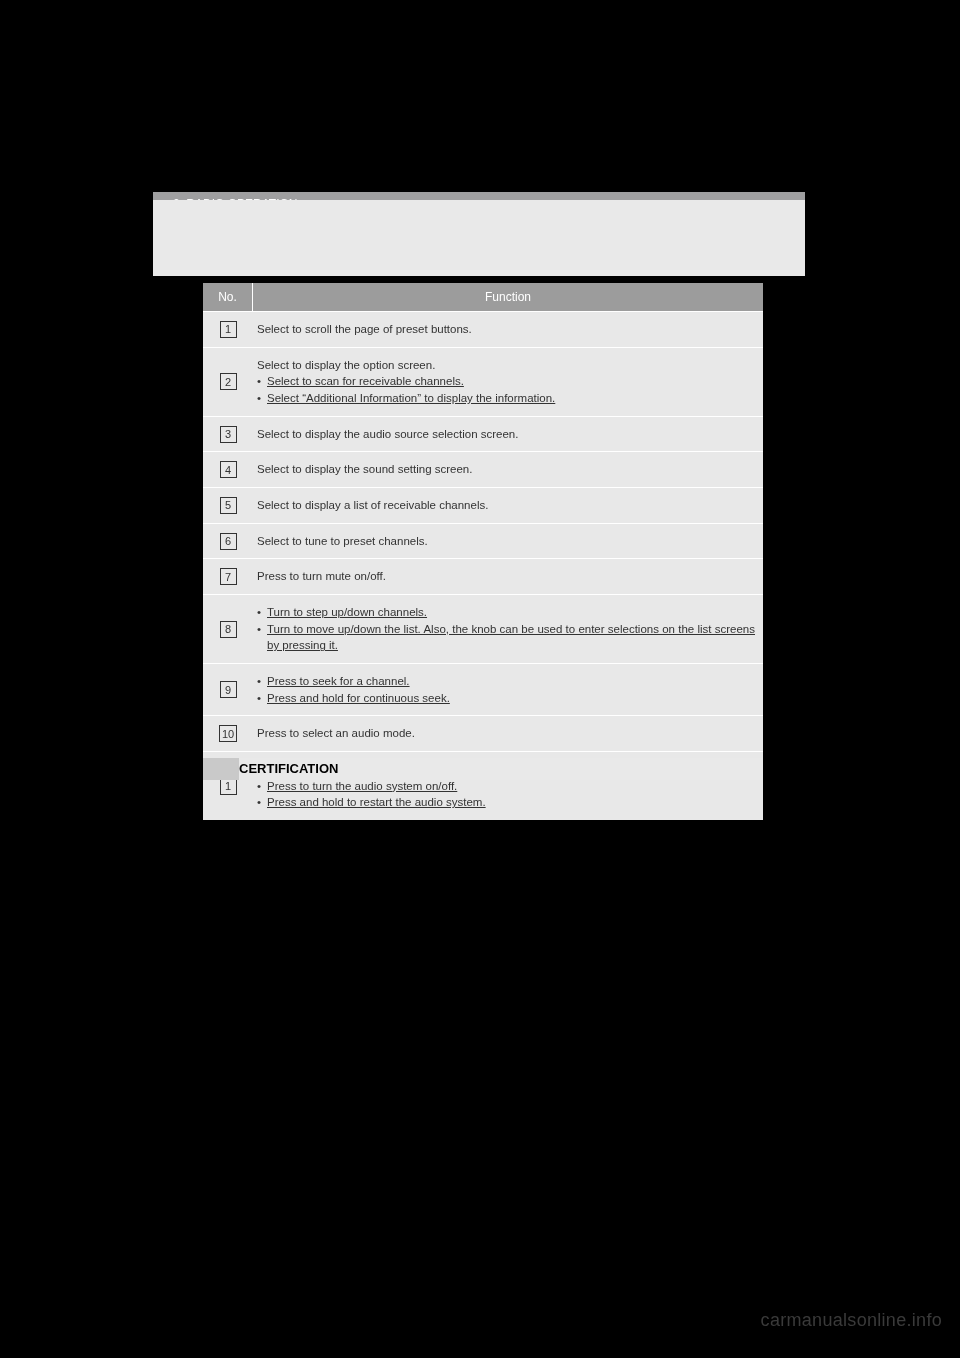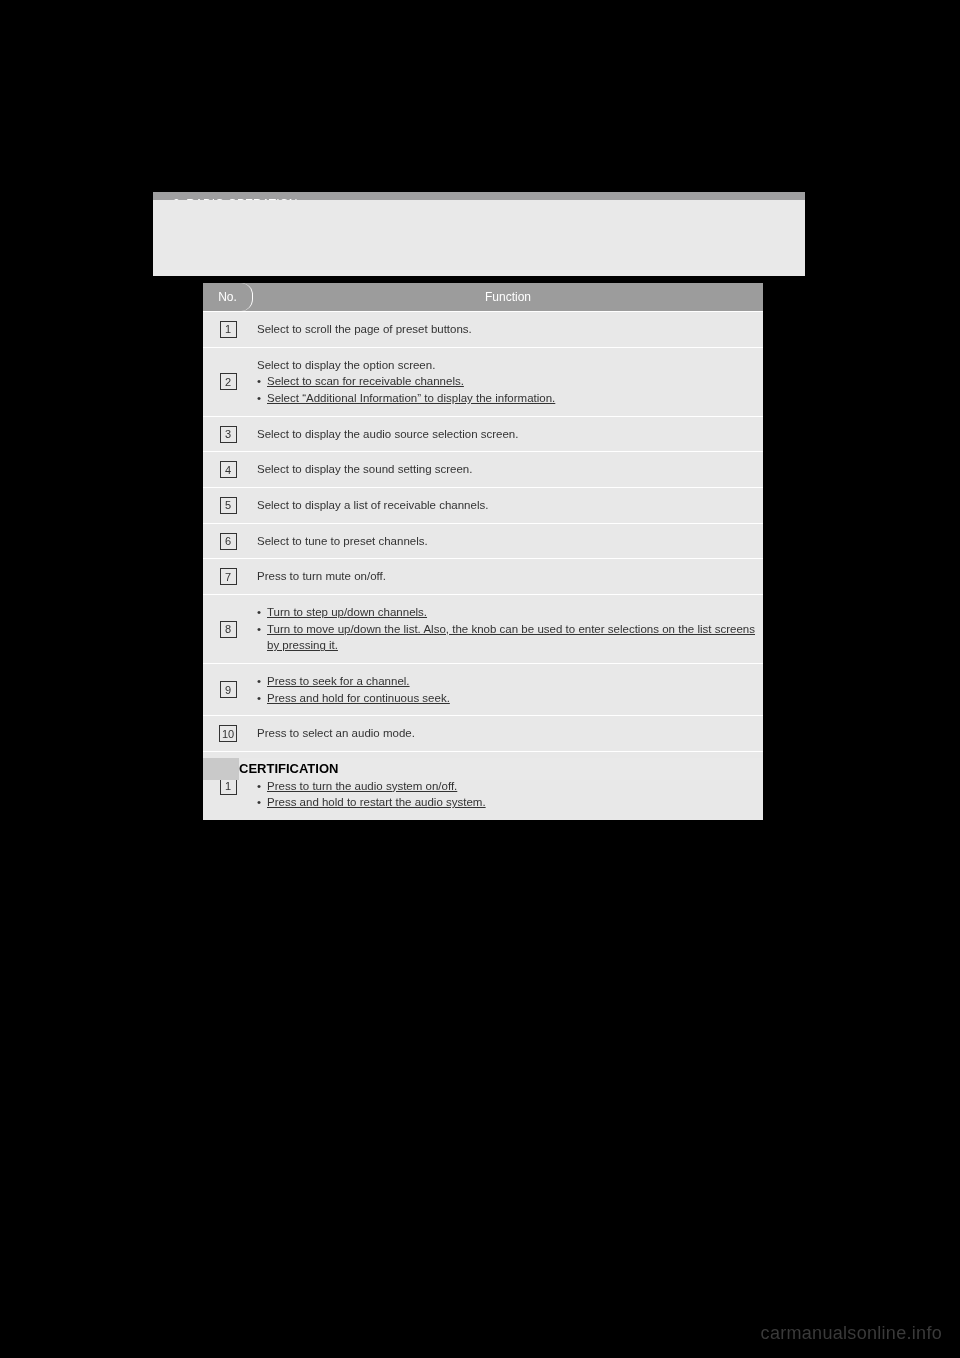--- a/index.html
+++ b/index.html
@@ -43,21 +43,20 @@
     display: flex;
     background: #9c9c9c;
     color: #fff;
     font-size: 12px;
   }
   .th-no {
     width: 50px;
     text-align: center;
     padding: 7px 0;
     border-right: 1px solid #fff;
-    border-radius: 12px;
   }
   .th-func {
     flex: 1;
     text-align: center;
     padding: 7px 0;
   }
   .trow {
     display: flex;
     align-items: center;
     border-top: 1px solid #fff;
@@ -119,21 +118,21 @@
     background: #e9e9e9;
     color: #000;
     font-weight: bold;
     font-size: 13px;
     line-height: 22px;
     padding-left: 0;
   }
   .watermark {
     position: absolute;
     right: 18px;
-    bottom: 14px;
+    bottom: 27px;
     color: #3a3a3a;
     font-size: 18px;
     font-family: Arial, sans-serif;
     letter-spacing: 0.3px;
   }
 </style>
 </head>
 <body>
 
 <div class="page-band">

